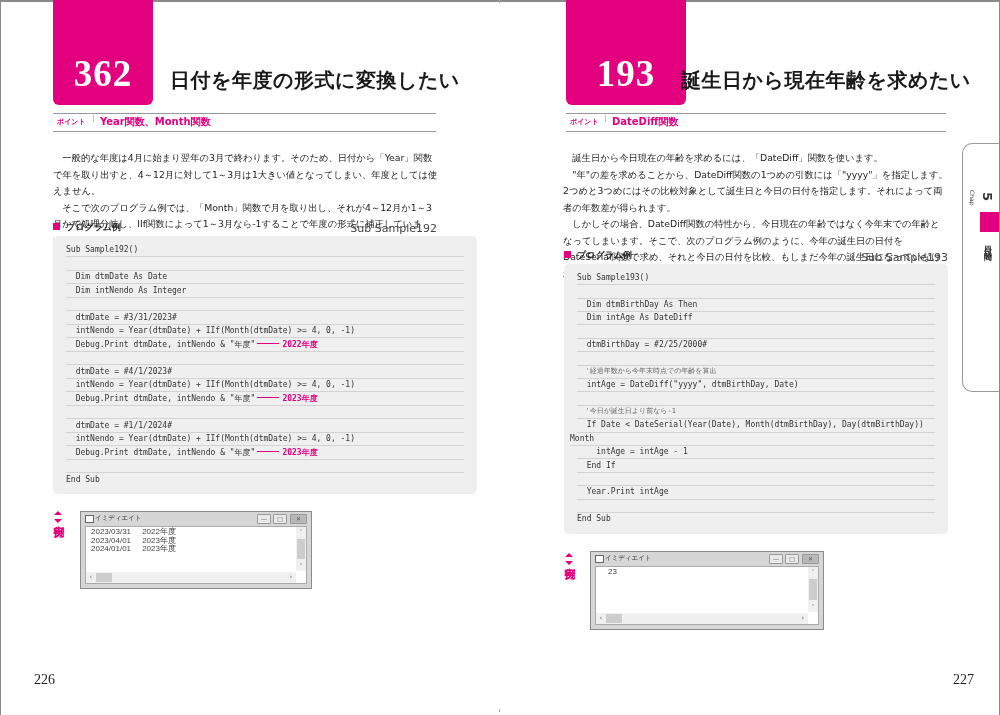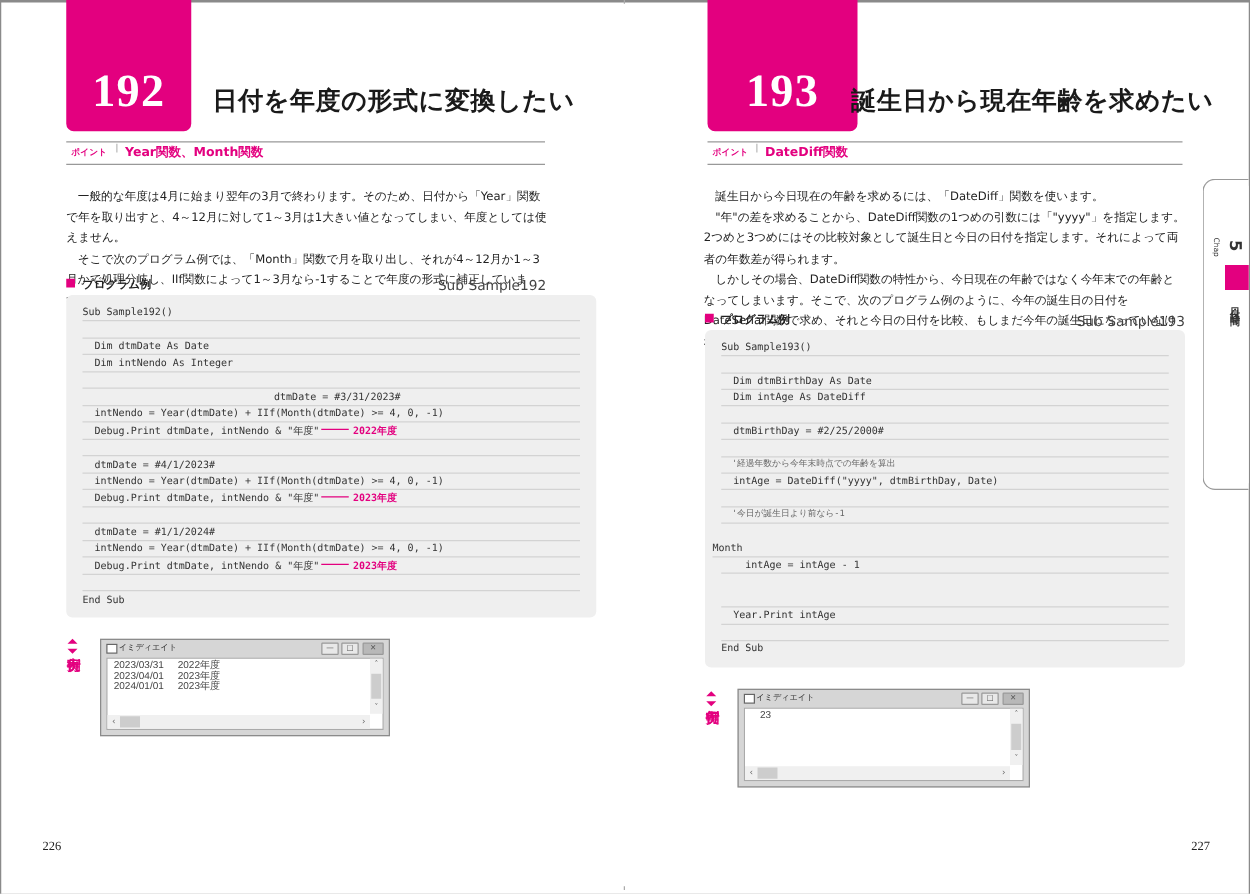--- a/index.html
+++ b/index.html
@@ -50,39 +50,39 @@
   .win-output { position:absolute; left:5px; top:1px; font-family:"Liberation Sans","DejaVu Sans",sans-serif; font-size:8px; line-height:8.5px; color:#444; white-space:pre; }
   .vscroll { position:absolute; right:0; top:0; width:10px; bottom:12px; background:#f0f0f0; }
   .vscroll .thumb { position:absolute; left:1px; right:1px; top:12px; bottom:12px; background:#cdcdcd; }
   .vscroll .up, .vscroll .down { position:absolute; left:0; right:0; height:10px; font-size:6px; color:#666; text-align:center; line-height:10px; }
   .vscroll .up { top:0; } .vscroll .down { bottom:0; }
   .hscroll { position:absolute; left:0; right:10px; bottom:0; height:11px; background:#f0f0f0; }
   .hscroll .thumb { position:absolute; left:10px; top:1px; width:16px; bottom:1px; background:#cdcdcd; }
   .hscroll .l, .hscroll .r { position:absolute; top:0; width:10px; height:11px; font-size:7px; color:#666; text-align:center; line-height:11px; }
   .hscroll .l { left:0; } .hscroll .r { right:0; }
 
-  .page-num { position:absolute; top:672px; font-family:"Liberation Serif","DejaVu Serif",serif; font-size:10px; color:#222; }
+  .page-num { position:absolute; top:672px; font-family:"Liberation Serif","DejaVu Serif",serif; font-size:14px; color:#222; }
 
   .chap-tab { position:absolute; left:962px; top:143px; width:36px; height:247px; border:1px solid #999; border-right:none;
               border-radius:10px 0 0 10px; background:#fff; }
   .chap-label { position:absolute; left:6px; top:46px; font-size:6px; color:#333; writing-mode:vertical-rl; }
   .chap-num { position:absolute; left:17px; top:48px; font-size:13px; font-weight:bold; color:#333; writing-mode:vertical-rl; }
   .chap-bar { position:absolute; left:17px; top:68px; width:19px; height:20px; background:#e3007f; }
   .chap-title { position:absolute; left:18px; top:95px; font-size:8px; font-weight:bold; color:#333; writing-mode:vertical-rl; letter-spacing:2px; }
 </style>
 </head>
 <body>
 
 <div class="spread"></div>
 <div class="gutter-mark"></div>
 <div class="gutter-mark bottom"></div>
 
 <div class="page left">
   <div class="num-box" style="left:53px;width:100px;">
-    <span>192</span>
+    <span>362</span>
   </div>
   <div class="title" style="left:170px;top:67px;">日付を年度の形式に変換したい</div>
 
   <div class="point-bar" style="left:53px;top:113px;width:383px;">
     <span class="point-label">ポイント</span>
     <span class="point-sep" style="left:40px;"></span>
     <span class="point-text" style="left:47px;">Year関数、Month関数</span>
   </div>
 
   <div class="body-text" style="left:53px;top:150px;width:385px;">
@@ -94,21 +94,21 @@
     <span class="sq"></span><span>プログラム例</span>
   </div>
   <div class="sub-name" style="right:62px;top:222px;">Sub Sample192</div>
 
   <div class="code-box" style="left:53px;top:236px;width:384px;height:258px;">
     <div class="code-line" style="top:7px;">Sub Sample192()</div>
     <div class="code-line" style="top:20.5px;"></div>
     <div class="code-line" style="top:47.5px;">  Dim intNendo As Integer</div>
     <div class="code-line" style="top:34px;">  Dim dtmDate As Date</div>
     <div class="code-line" style="top:61px;"></div>
-    <div class="code-line" style="top:74.5px;text-align:center;">  dtmDate = #3/31/2023#</div>
+    <div class="code-line" style="top:74.5px;">  dtmDate = #3/31/2023#</div>
     <div class="code-line" style="top:88px;">  intNendo = Year(dtmDate) + IIf(Month(dtmDate) &gt;= 4, 0, -1)</div>
     <div class="code-line" style="top:101.5px;"><span>  Debug.Print dtmDate, intNendo &amp; "年度"</span><span class="anno-line"></span><span class="anno">2022年度</span></div>
     <div class="code-line" style="top:115px;"></div>
     <div class="code-line" style="top:128.5px;">  dtmDate = #4/1/2023#</div>
     <div class="code-line" style="top:142px;">  intNendo = Year(dtmDate) + IIf(Month(dtmDate) &gt;= 4, 0, -1)</div>
     <div class="code-line" style="top:155.5px;"><span>  Debug.Print dtmDate, intNendo &amp; "年度"</span><span class="anno-line"></span><span class="anno">2023年度</span></div>
     <div class="code-line" style="top:169px;"></div>
     <div class="code-line" style="top:182.5px;">  dtmDate = #1/1/2024#</div>
     <div class="code-line" style="top:196px;">  intNendo = Year(dtmDate) + IIf(Month(dtmDate) &gt;= 4, 0, -1)</div>
     <div class="code-line" style="top:209.5px;"><span>  Debug.Print dtmDate, intNendo &amp; "年度"</span><span class="anno-line"></span><span class="anno">2023年度</span></div>
@@ -169,31 +169,33 @@
   </div>
 
   <div class="section-head" style="left:64px;top:249px;">
     <span class="sq"></span><span>プログラム例</span>
   </div>
   <div class="sub-name" style="right:50px;top:251px;">Sub Sample193</div>
 
   <div class="code-box" style="left:64px;top:264px;width:344px;height:270px;">
     <div class="code-line" style="top:7px;">Sub Sample193()</div>
     <div class="code-line" style="top:20.4px;"></div>
-    <div class="code-line" style="top:33.8px;">  Dim dtmBirthDay As Date</div>
+    <div class="code-line" style="top:33.8px;">  Dim dtmBirthDay As Then</div>
     <div class="code-line" style="top:47.2px;">  Dim intAge As DateDiff</div>
     <div class="code-line" style="top:60.6px;"></div>
     <div class="code-line" style="top:74px;">  dtmBirthDay = #2/25/2000#</div>
     <div class="code-line" style="top:87.4px;"></div>
     <div class="code-line comment" style="top:100.8px;">  '経過年数から今年末時点での年齢を算出</div>
     <div class="code-line" style="top:114.2px;">  intAge = DateDiff("yyyy", dtmBirthDay, Date)</div>
     <div class="code-line" style="top:127.6px;"></div>
     <div class="code-line comment" style="top:141px;">  '今日が誕生日より前なら-1</div>
+    <div class="code-line" style="top:154.4px;">  If Date &lt; DateSerial(Year(Date), Month(dtmBirthDay), Day(dtmBirthDay))</div>
     <div class="code-line" style="top:167.8px;left:6px;">Month</div>
     <div class="code-line" style="top:181.2px;">    intAge = intAge - 1</div>
+    <div class="code-line" style="top:194.6px;">  End If</div>
     <div class="code-line" style="top:208px;"></div>
     <div class="code-line" style="top:221.4px;">  Year.Print intAge</div>
     <div class="code-line" style="top:234.8px;"></div>
     <div class="code-line" style="top:248.2px;border-bottom:none;">End Sub</div>
   </div>
 
   <div class="run-label" style="left:63px;top:553px;">
     <div class="tri-up"></div>
     <div style="writing-mode:vertical-rl;margin:0 auto;">実行例</div>
     <div class="tri-down"></div>

